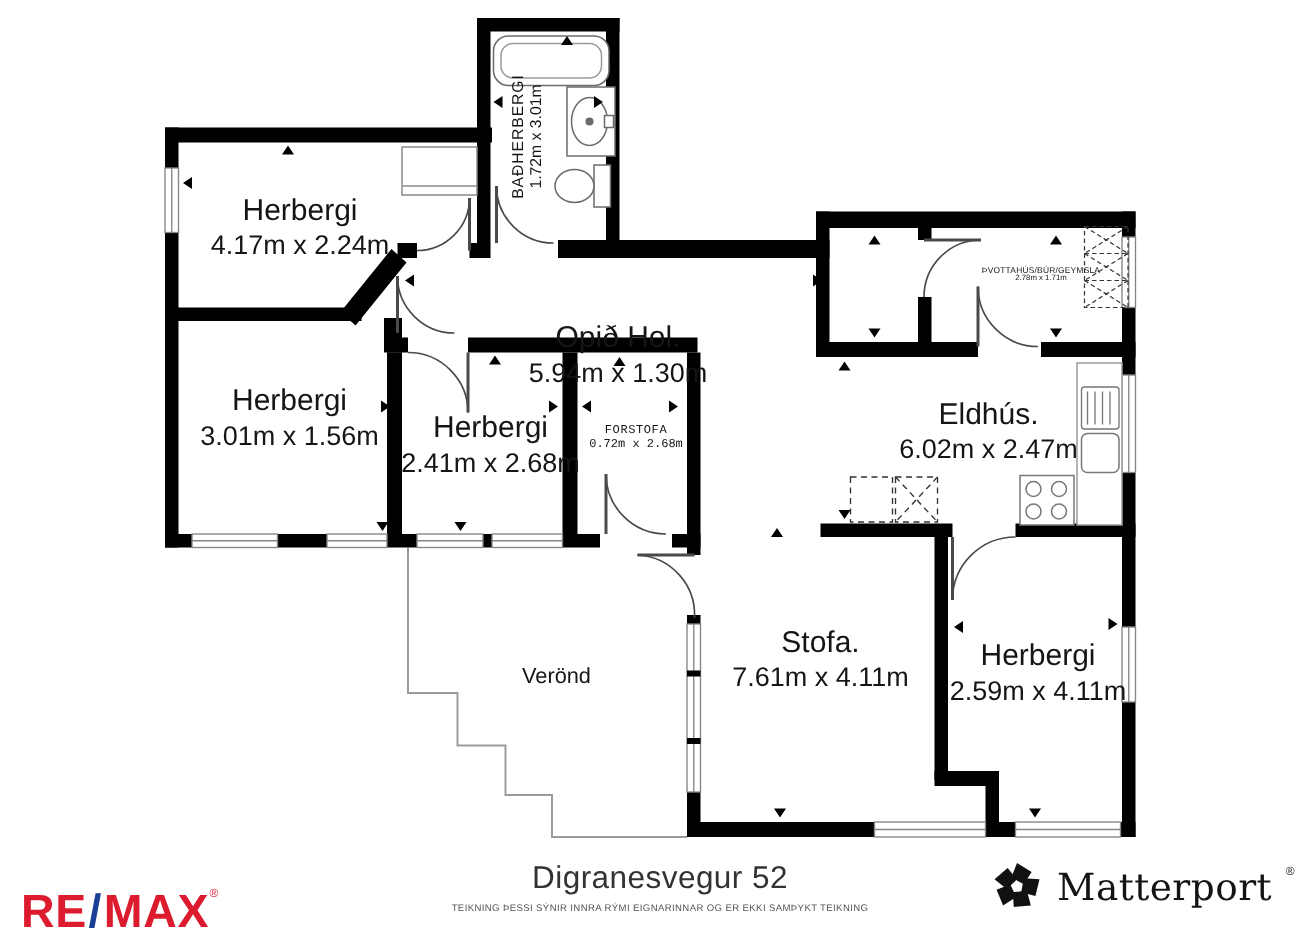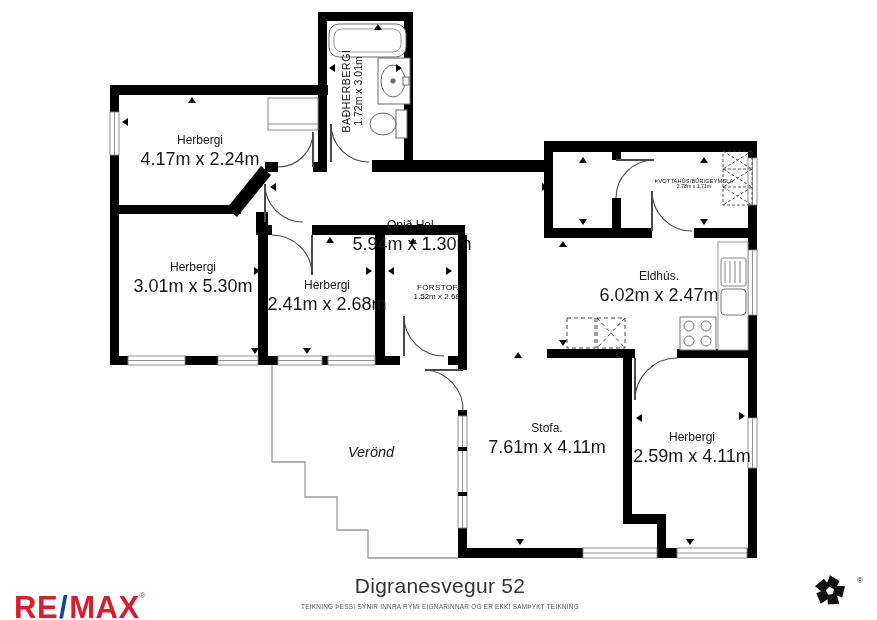--- a/index.html
+++ b/index.html
@@ -5,21 +5,21 @@
   html,body{margin:0;padding:0;}
   body{
     width:877px;height:620px;position:relative;background:#ffffff;
     font-family:"Liberation Sans",sans-serif;overflow:hidden;
   }
   .plan-svg{position:absolute;left:0;top:0;}
   .room-label{
     position:absolute;transform:translate(-50%,-50%);
     text-align:center;color:#151515;white-space:nowrap;line-height:1.15;
   }
-  .room-name{font-size:12px;}
+  .room-name{font-size:20px;}
   .room-dims{font-size:18px;margin-top:1px;}
   .sm .room-name{font-size:8px;letter-spacing:.4px;}
   .sm .room-dims{font-size:8px;margin-top:0;}
   .tiny .room-name{font-size:5.6px;letter-spacing:.15px;}
   .tiny .room-dims{font-size:5.2px;margin-top:0;}
   .vert{transform:translate(-50%,-50%) rotate(-90deg);}
   .vert .room-name{font-size:10.5px;letter-spacing:.6px;}
   .vert .room-dims{font-size:10.5px;margin-top:0;}
   .single .room-name{font-size:14.5px;}
   .footer-title{
@@ -275,43 +275,43 @@
 <div class="room-label vert" style="left:352px;top:91px;">
   <div class="room-name">BAÐHERBERGI</div>
   <div class="room-dims">1.72m x 3.01m</div>
 </div>
 <div class="room-label" style="left:200px;top:152px;">
   <div class="room-name">Herbergi</div>
   <div class="room-dims">4.17m x 2.24m</div>
 </div>
 <div class="room-label" style="left:193px;top:279px;">
   <div class="room-name">Herbergi</div>
-  <div class="room-dims">3.01m x 5.30m</div>
+  <div class="room-dims">3.01m x 1.56m</div>
 </div>
 <div class="room-label" style="left:327px;top:297px;">
   <div class="room-name">Herbergi</div>
   <div class="room-dims">2.41m x 2.68m</div>
 </div>
-<div class="room-label sm" style="left:440px;top:292px;">
+<div class="room-label sm" style="left:424px;top:292px;font-family:Liberation Mono, monospace;">
   <div class="room-name">FORSTOFA</div>
-  <div class="room-dims">1.52m x 2.68m</div>
+  <div class="room-dims">0.72m x 2.68m</div>
 </div>
 <div class="room-label" style="left:412px;top:197px;margin-top:40px;">
   <div class="room-name">Opið Hol.</div>
   <div class="room-dims">5.94m x 1.30m</div>
 </div>
 <div class="room-label tiny" style="left:694px;top:184px;">
   <div class="room-name">ÞVOTTAHÚS/BÚR/GEYMSLA</div>
   <div class="room-dims">2.78m x 1.71m</div>
 </div>
 <div class="room-label" style="left:612px;top:288px;margin-left:47px;">
   <div class="room-name">Eldhús.</div>
   <div class="room-dims">6.02m x 2.47m</div>
 </div>
-<div class="room-label single" style="left:371px;top:452px;font-style:italic;">
+<div class="room-label single" style="left:371px;top:452px;">
   <div class="room-name">Verönd</div>
 </div>
 <div class="room-label" style="left:547px;top:440px;">
   <div class="room-name">Stofa.</div>
   <div class="room-dims">7.61m x 4.11m</div>
 </div>
 <div class="room-label" style="left:692px;top:449px;">
   <div class="room-name">Herbergi</div>
   <div class="room-dims">2.59m x 4.11m</div>
 </div>
@@ -326,14 +326,15 @@
     <svg width="36" height="36" viewBox="-24 -24 48 48">
       <g fill="#111">
         <path d="M 0,-21 L 13,-13 L 6,-2 L -5,-8 Z"></path>
         <path d="M 0,-21 L 13,-13 L 6,-2 L -5,-8 Z" transform="rotate(72)"></path>
         <path d="M 0,-21 L 13,-13 L 6,-2 L -5,-8 Z" transform="rotate(144)"></path>
         <path d="M 0,-21 L 13,-13 L 6,-2 L -5,-8 Z" transform="rotate(216)"></path>
         <path d="M 0,-21 L 13,-13 L 6,-2 L -5,-8 Z" transform="rotate(288)"></path>
       </g>
     </svg>
   </span>
+  <span class="mp-text">Matterport</span>
   <span class="reg">®</span>
 </div>
 
 </body></html>

